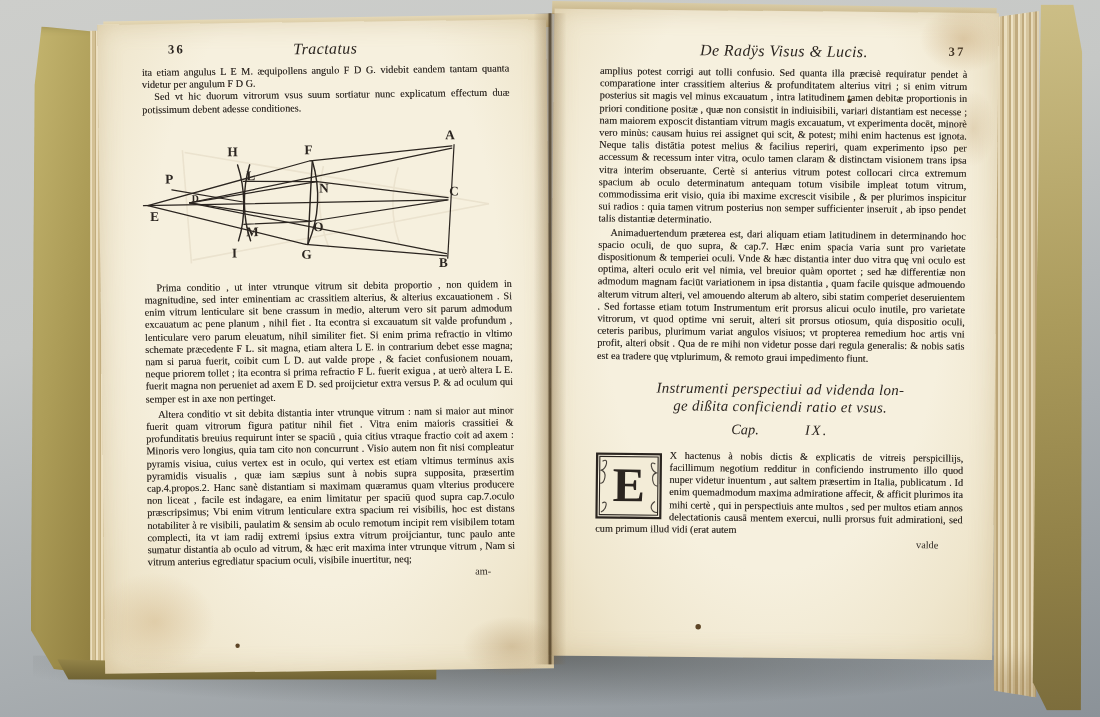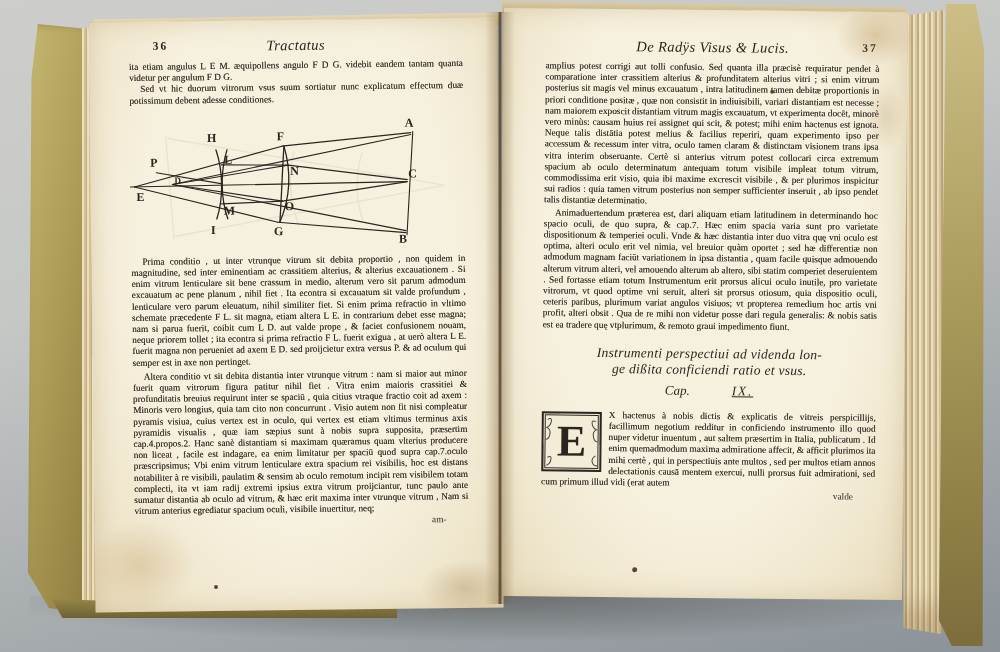--- a/index.html
+++ b/index.html
@@ -54,21 +54,21 @@
   .folio{position:absolute;top:2px;font-size:11.5px;letter-spacing:2px;font-weight:bold;}
   .folio-l{left:24px;} .folio-r{right:2px;}
   p.bt{margin:0;font-size:9.3px;line-height:11.2px;text-align:justify;
     text-shadow:0 0 .4px rgba(43,37,32,.55);}
   p.indent{text-indent:11px;}
   .catchword{text-align:right;font-size:9.3px;margin-top:1px;padding-right:22px;}
   .figure-wrap{margin:8px 0 6px -6px;}
   .chap-head{margin-top:14px;text-align:center;font-style:italic;}
   .chap-line{font-size:13.5px;line-height:16.5px;letter-spacing:.3px;}
   .cap-line{font-size:13px;margin-top:4px;margin-bottom:12px;}
-  .cap-num{display:inline-block;margin-left:42px;letter-spacing:2px;text-decoration:underline;}
+  .cap-num{display:inline-block;margin-left:42px;letter-spacing:2px;}
   .droppara{margin-top:2px;}
   .dropcap-box{float:left;width:56px;height:56px;margin:2px 7px 0 0;position:relative;
     border:2px solid #2b2520;box-shadow:inset 0 0 0 1px #f6f0de,inset 0 0 0 2px #2b2520;
     background:#f3ecd7;}
   .dropcap-letter{position:absolute;left:0;right:0;top:1px;text-align:center;
     font-size:44px;line-height:54px;font-weight:bold;}
   .dropcap-vine{position:absolute;inset:0;}
   
   .stain{border-radius:50%;z-index:3;pointer-events:none;}
   .speck{border-radius:50%;background:#5d4526;z-index:3;}

